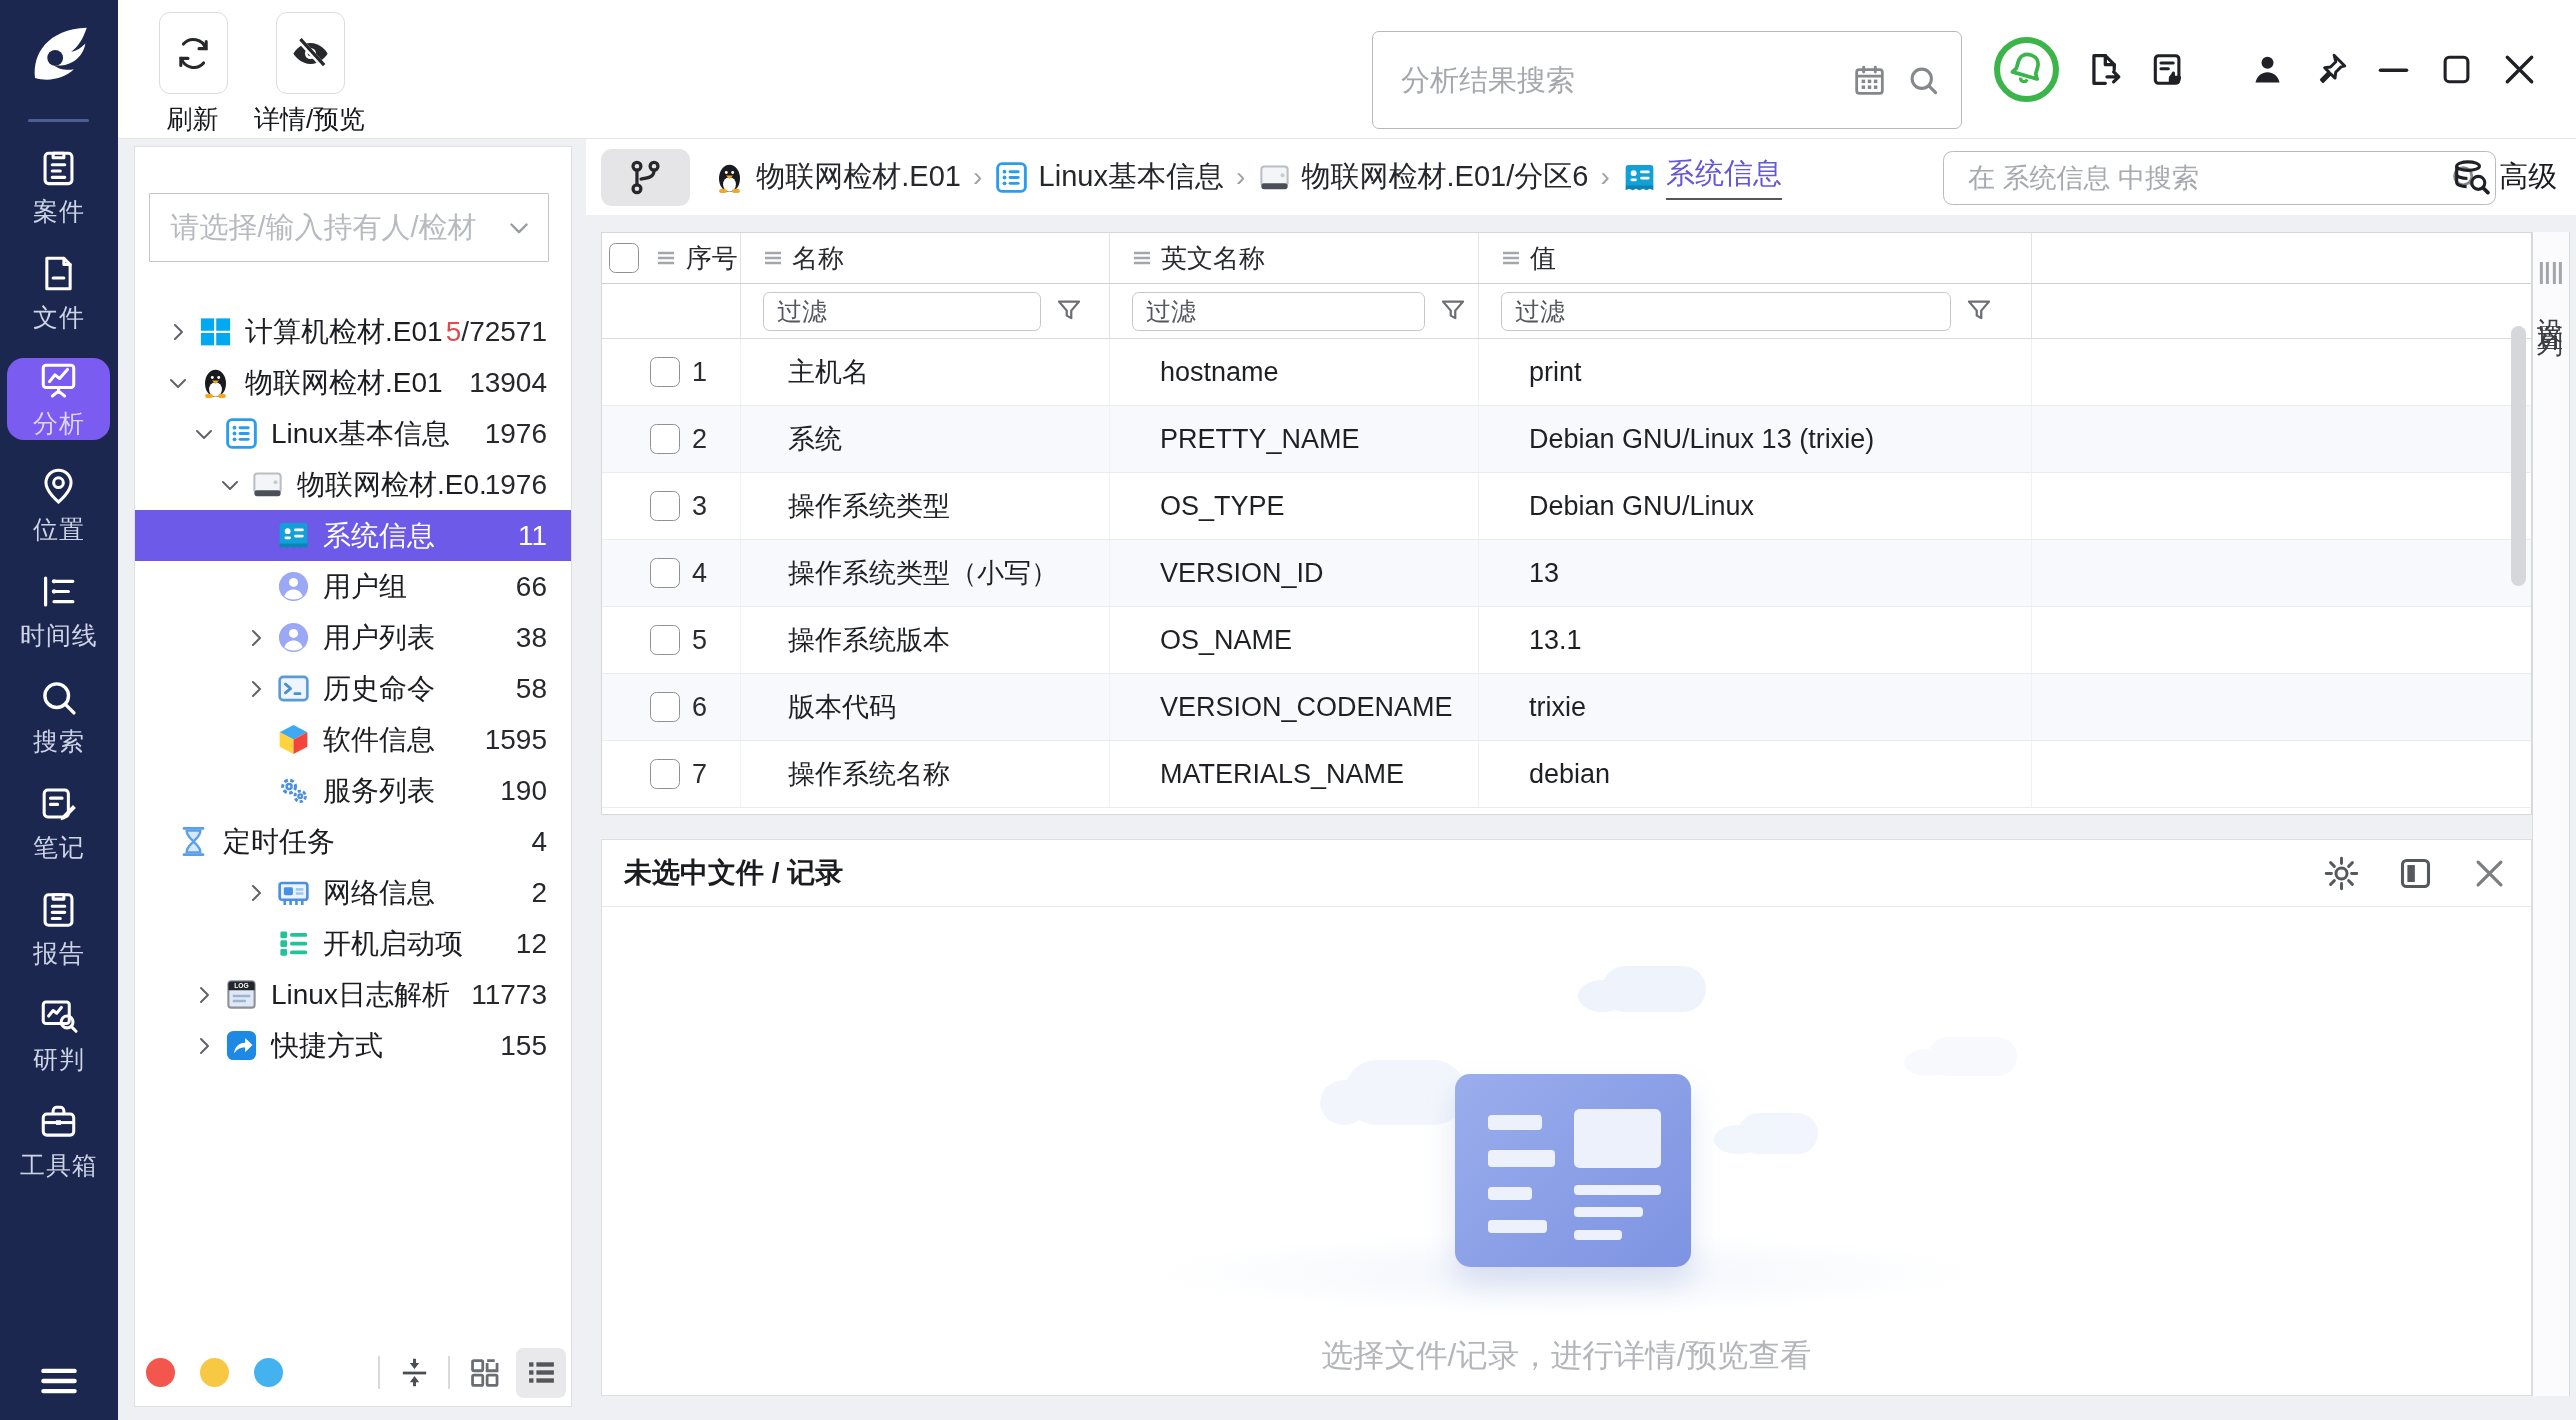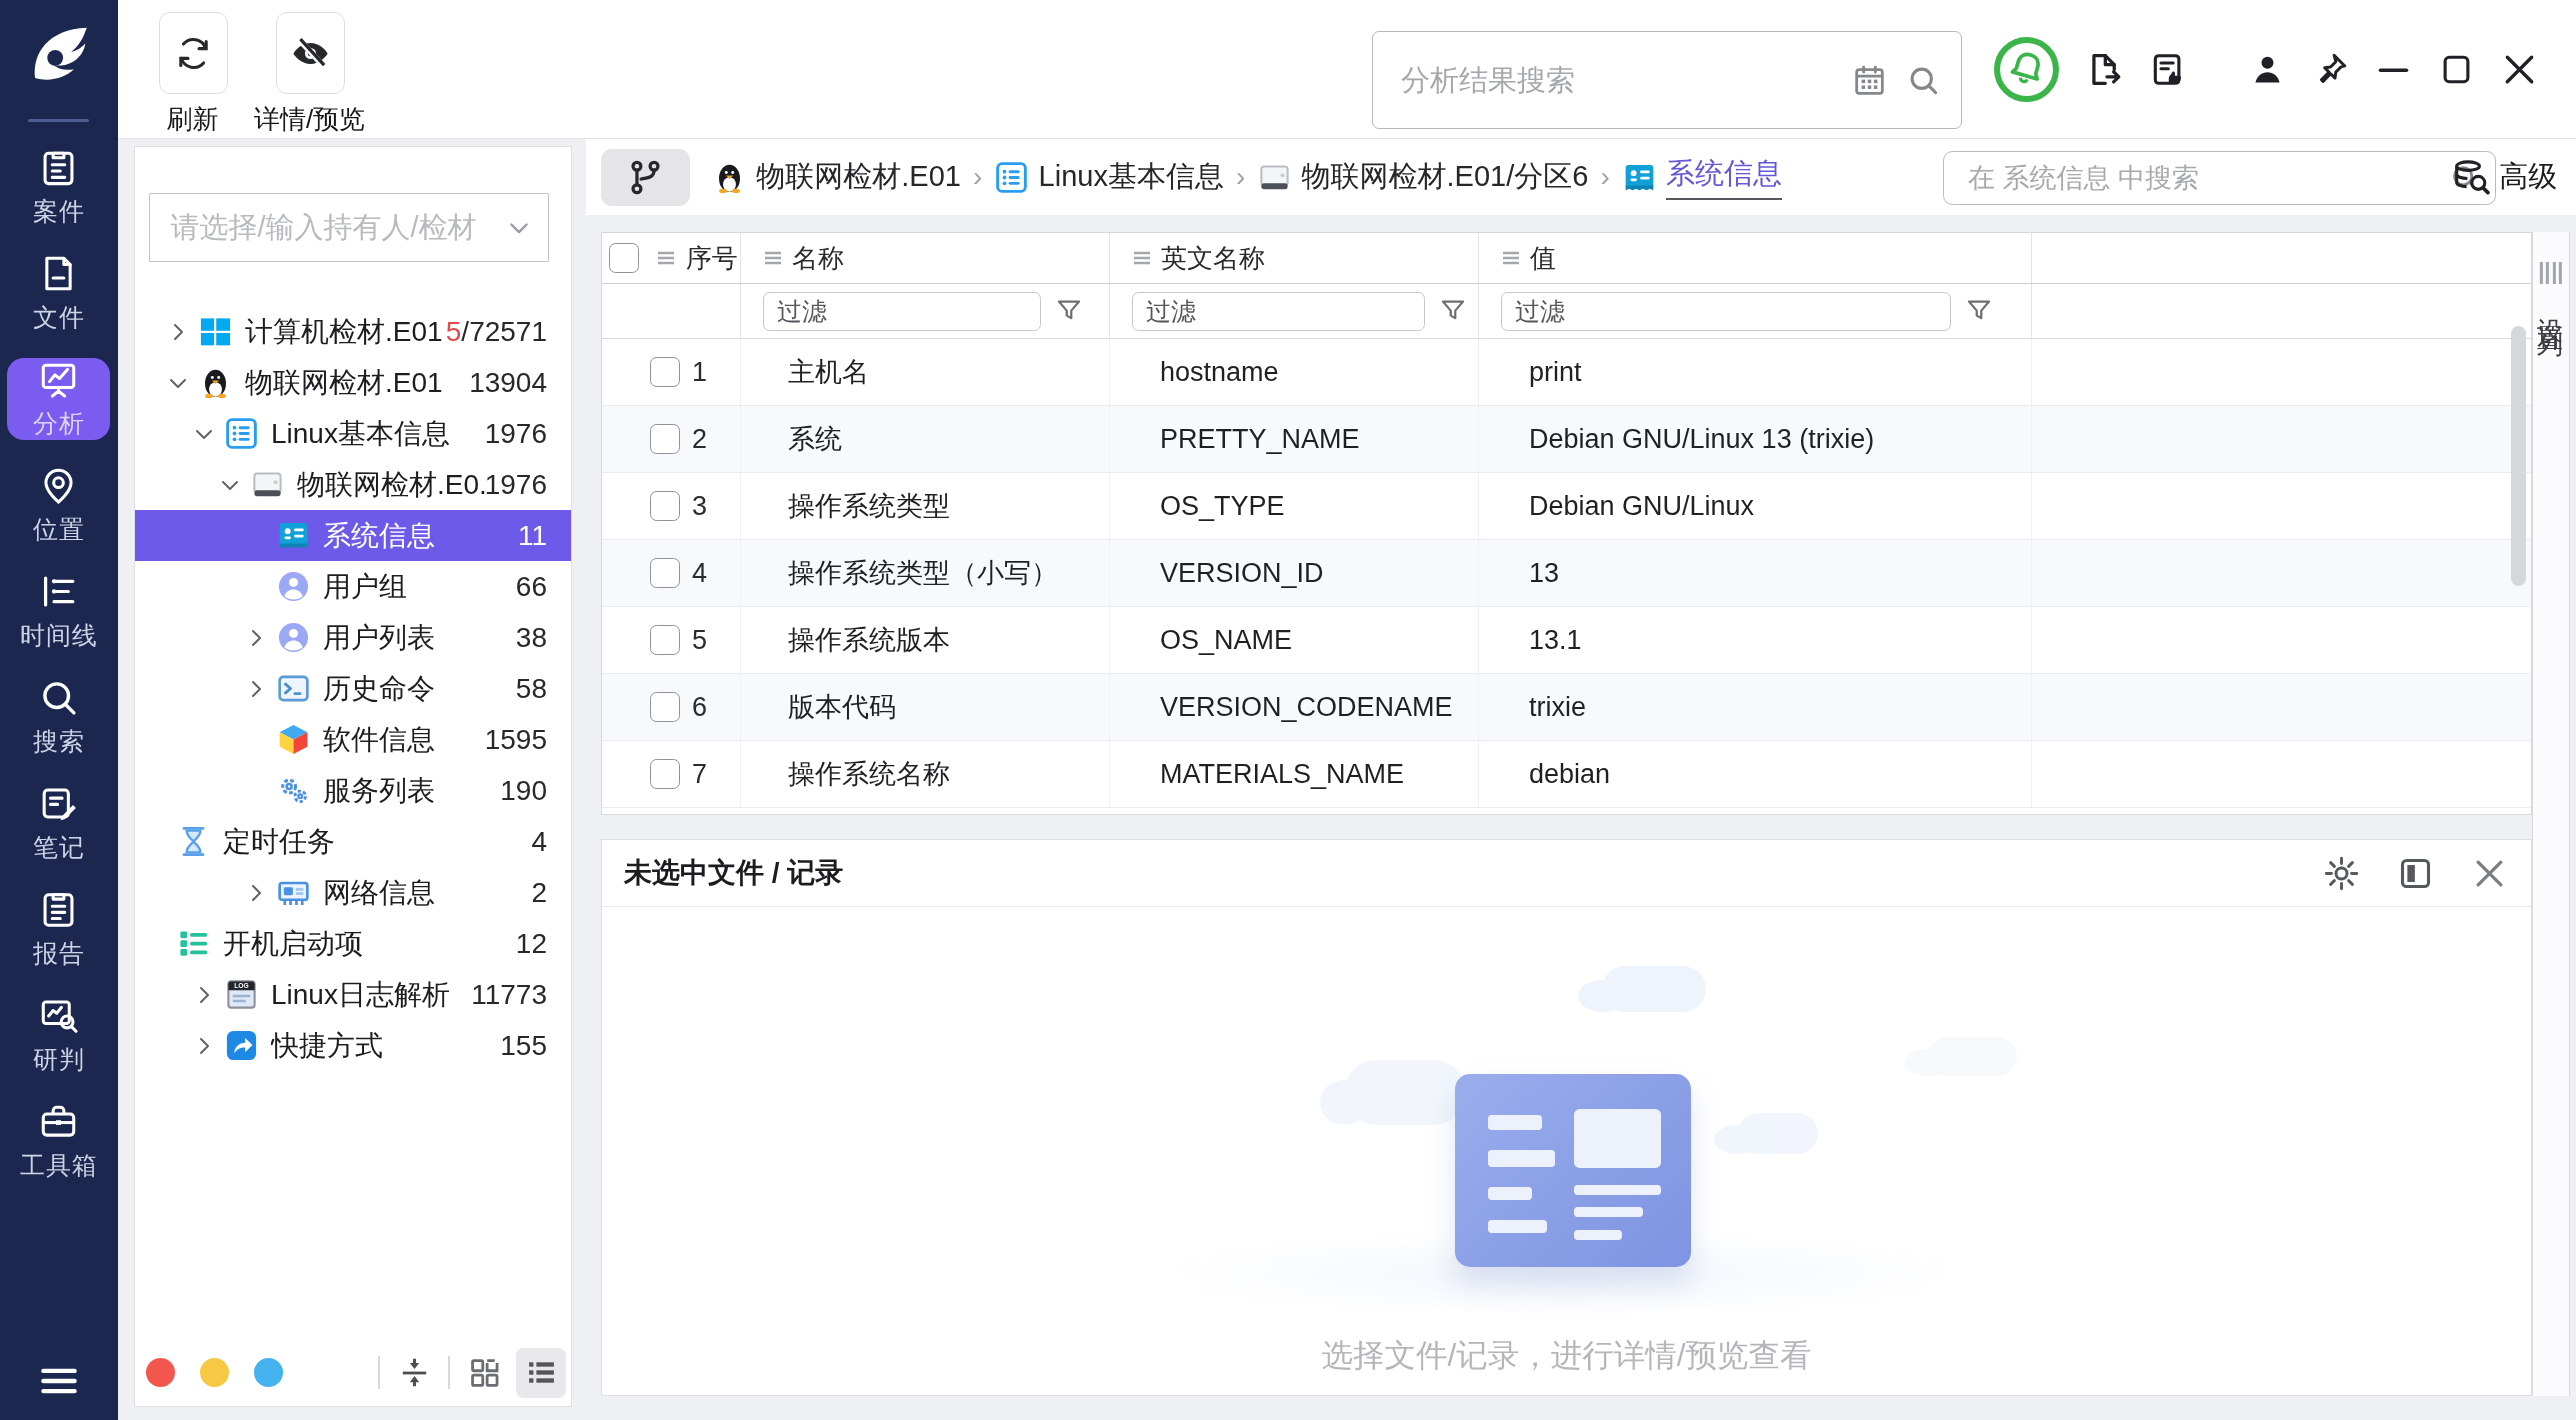--- a/index.html
+++ b/index.html
@@ -542,21 +542,21 @@
               <rect x="2.5" y="5.5" width="19" height="11.5" rx="1.6" fill="#eaf3fe" stroke="#4a90e2" stroke-width="1.8"></rect>
               <rect x="5.4" y="8.4" width="6.2" height="5.4" rx="1" fill="#4a90e2"></rect>
               <rect x="13.6" y="9" width="5.2" height="1.8" fill="#9ec6f0"></rect>
               <rect x="13.6" y="11.8" width="5.2" height="1.8" fill="#9ec6f0"></rect>
               <path d="M6 17v3.5M10 17v3.5M14 17v3.5M18 17v3.5" stroke="#4a90e2" stroke-width="1.8"></path>
             </svg>
           </span>
           <span class="tlabel">网络信息</span>
           <span class="tcount"><span class="cplain">2</span></span>
         </div>
-        <div class="tree-row" style="">
+        <div class="tree-row" style="padding-left: 100px;">
           <span class="chev"></span>
           <span class="ticon">
             <svg viewBox="0 0 24 24" fill="#23c29b">
               <rect x="3" y="3.8" width="4.6" height="4.6" rx="1"></rect>
               <rect x="9.6" y="4.8" width="11.8" height="2.6" rx="1.3"></rect>
               <rect x="3" y="9.8" width="4.6" height="4.6" rx="1"></rect>
               <rect x="9.6" y="10.8" width="11.8" height="2.6" rx="1.3"></rect>
               <rect x="3" y="15.8" width="4.6" height="4.6" rx="1"></rect>
               <rect x="9.6" y="16.8" width="11.8" height="2.6" rx="1.3"></rect>
             </svg>

